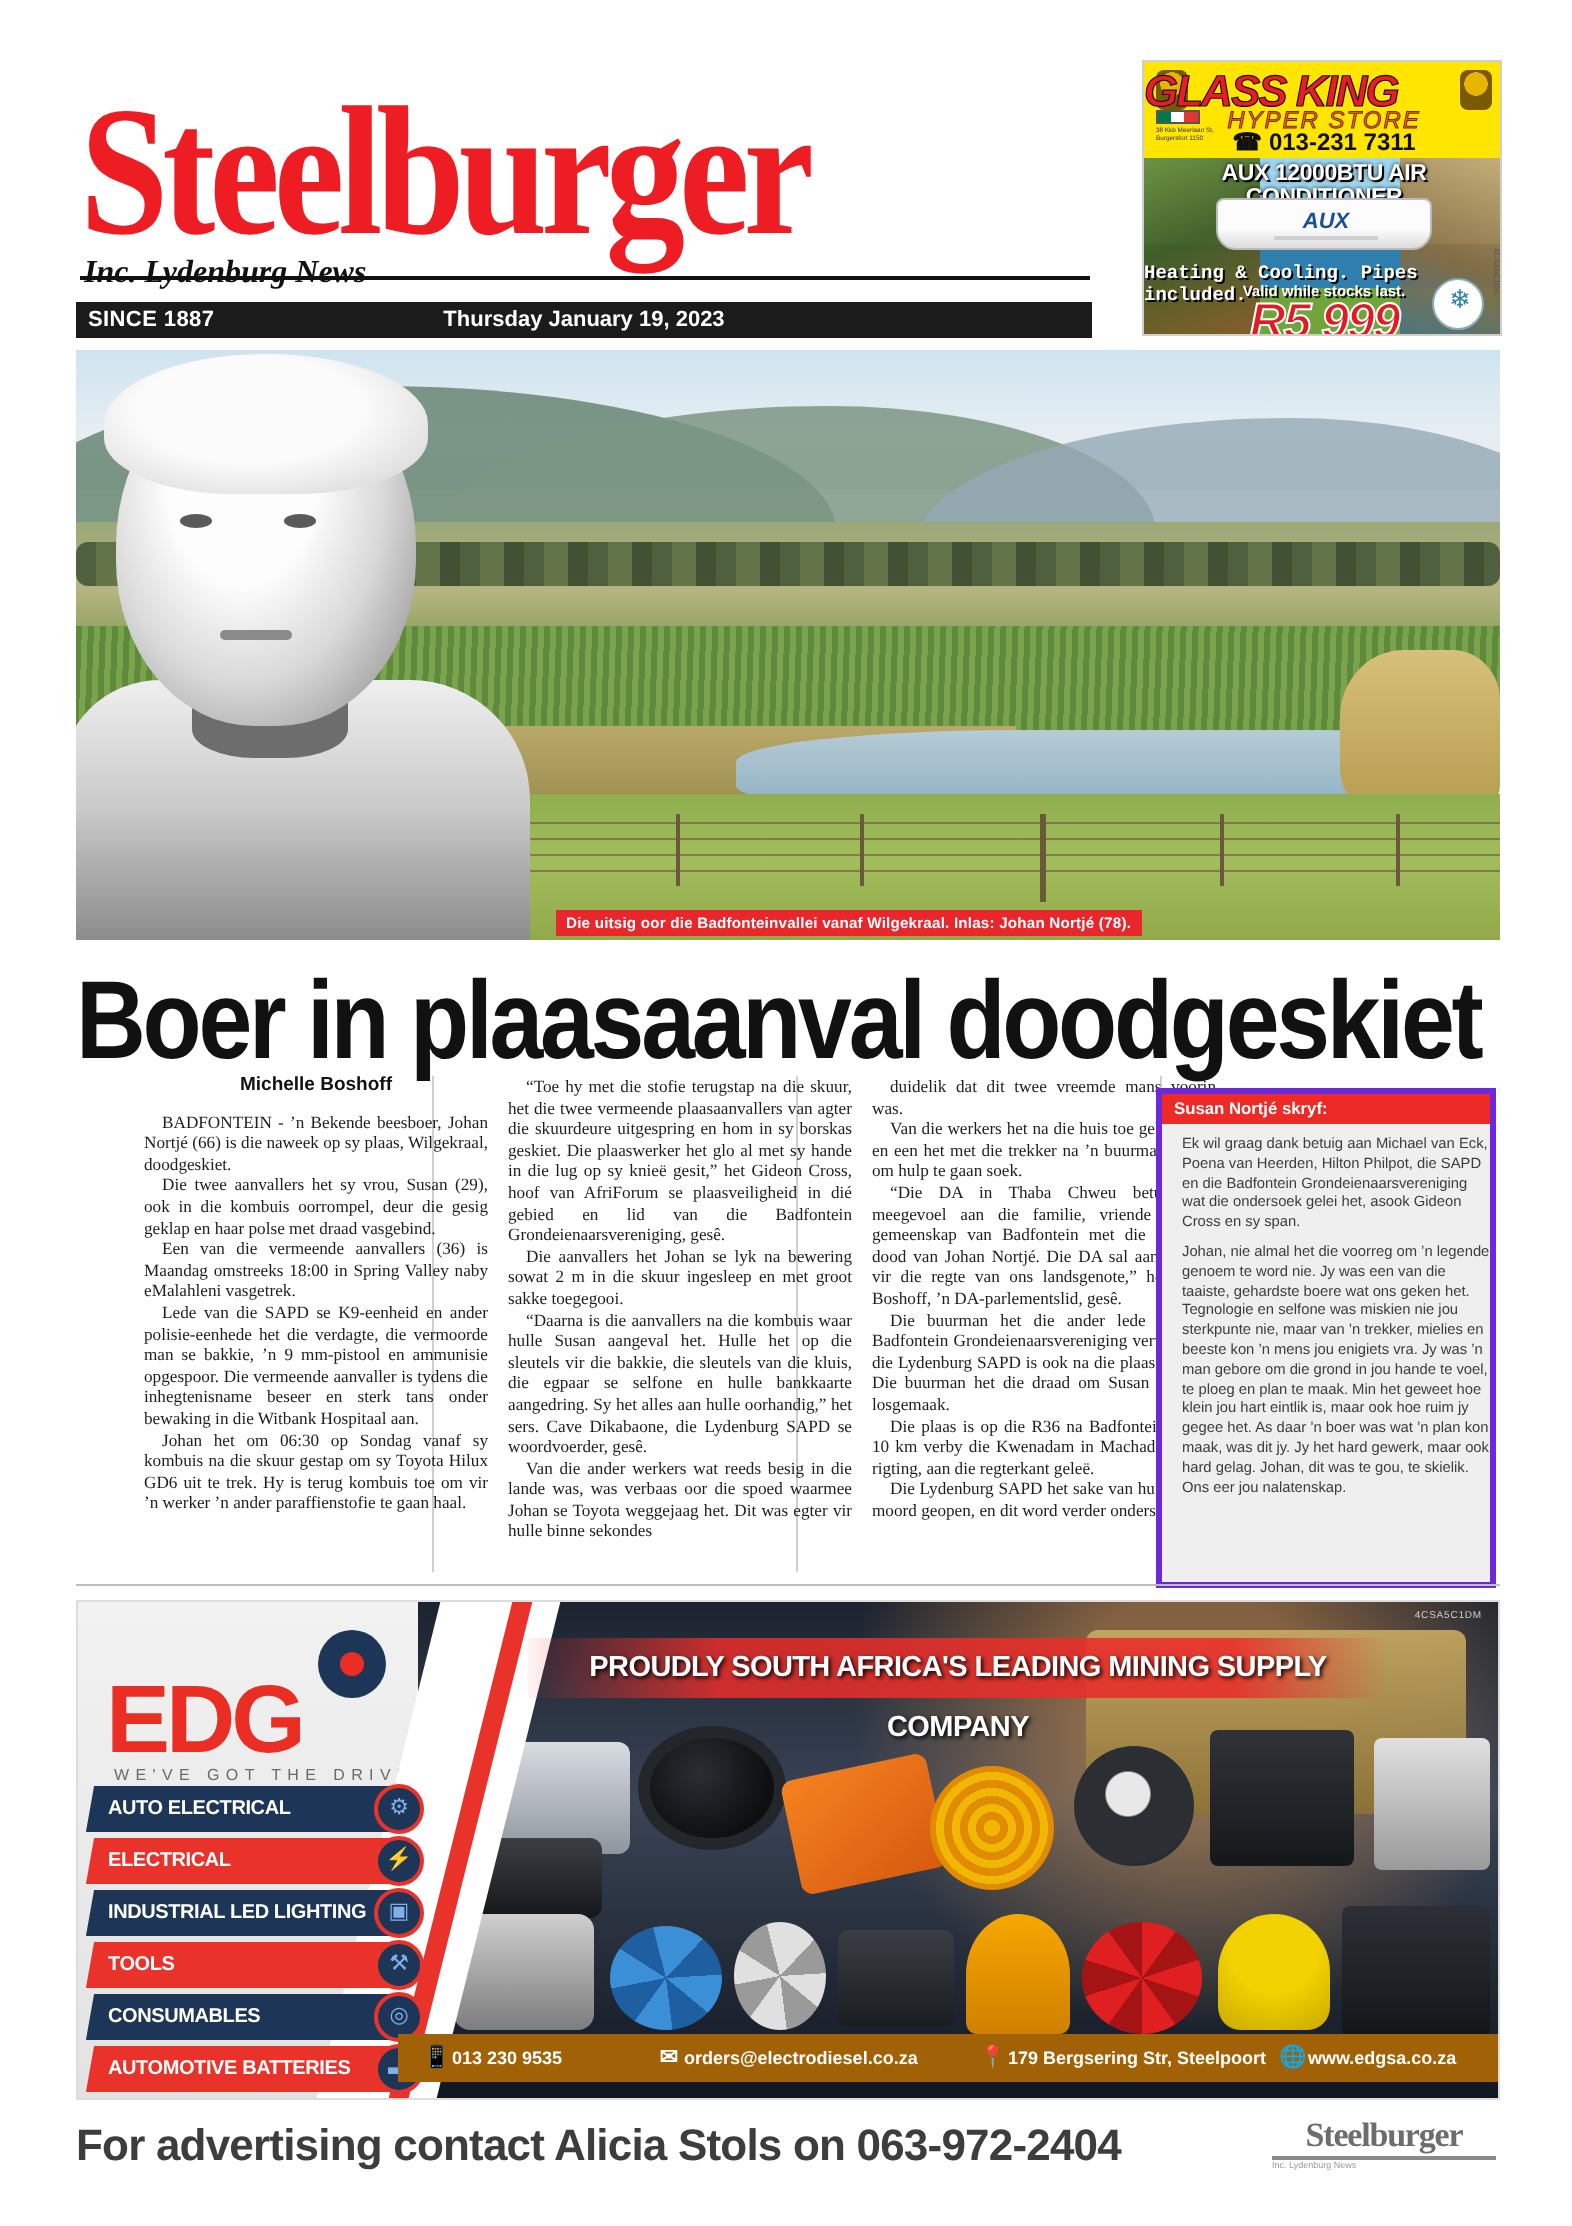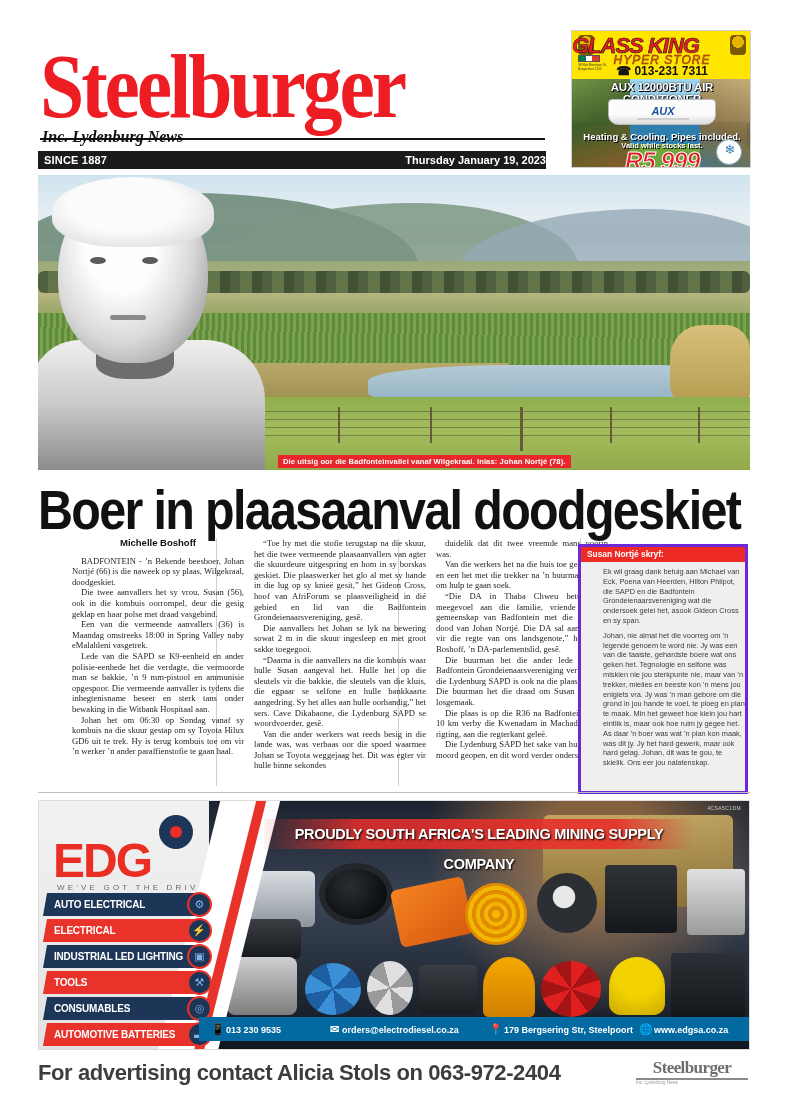--- a/index.html
+++ b/index.html
@@ -27,21 +27,21 @@
     font-size:16px; color:#111;
   }
   .dateline-bar {
     position:absolute; left:38px; top:151px; width:508px; height:18px;
     background:#1b1b1b; color:#fff;
   }
   .dateline-since {
     position:absolute; left:6px; top:3px; font-size:11px; font-weight:700; letter-spacing:.2px;
   }
   .dateline-date {
-    position:absolute; left:0; top:3px; width:508px; text-align:right;
+    position:absolute; left:0; top:3px; width:508px; text-align:center;
     font-size:11px; font-weight:700;
   }
 
   
   .gk-ad { position:absolute; left:571px; top:30px; width:180px; height:138px;
            border:1px solid #cfcfcf; background:#fff; overflow:hidden; }
   .gk-top { position:absolute; left:0; top:0; width:180px; height:48px; background:#ffe500; }
   .gk-title { position:absolute; left:0; top:2px; width:180px; 
     font-family:"Liberation Sans", sans-serif; font-weight:700; font-style:italic;
     font-size:22px; letter-spacing:-1px; color:#ed1c24;
@@ -66,22 +66,22 @@
     background:linear-gradient(200deg,#c8a96b 0%,#8a6b3a 55%,#46708a 100%); opacity:.9;}
   .gk-headline { position:absolute; left:0; top:2px; width:180px; text-align:center;
     color:#fff; font-weight:700; font-size:11.5px; letter-spacing:-0.2px;
     text-shadow:0 0 2px #000, 1px 1px 0 #000; }
   .gk-unit { position:absolute; left:36px; top:20px; width:108px; height:26px;
     background:linear-gradient(180deg,#fcfcfc 0 60%,#dcdcdc 100%);
     border-radius:4px 4px 10px 10px; border:1px solid #bbb; }
   .gk-unit-logo { position:absolute; left:0; top:5px; width:108px; text-align:center;
     font-weight:700; font-size:11px; color:#1a4f9c; font-style:italic; }
   .gk-unit-bar { position:absolute; left:28px; bottom:4px; width:52px; height:2px; background:#cfcfcf;}
-  .gk-line1 { position:absolute; left:0; top:52px; width:180px; text-align:center;
-    color:#fff; font-weight:700; font-size:9.5px; text-shadow:1px 1px 0 #000; }
+  .gk-line1 { position:absolute; left:0; top:52px; width:180px; text-align:left;
+    color:#fff; font-weight:700; font-size:9.5px; text-shadow:1px 1px 0 #000;font-family:Liberation Mono, monospace; }
   .gk-line2 { position:absolute; left:0; top:62px; width:180px; text-align:center;
     color:#fff; font-weight:700; font-size:7.5px; text-shadow:1px 1px 0 #000; }
   .gk-price { position:absolute; left:0; top:68px; width:180px; text-align:center;
     color:#e01b22; font-weight:700; font-size:25px; font-style:italic; letter-spacing:-1px;
     -webkit-text-stroke:1px #fff; }
   .gk-badge { position:absolute; right:10px; bottom:4px; width:26px; height:26px;
     border-radius:50%; background:#fff; border:1px solid #8ab; }
   .gk-badge:after { content:"❄"; position:absolute; left:0; top:2px; width:26px; text-align:center;
     font-size:13px; color:#2f7fae; }
   .gk-code { position:absolute; right:1px; bottom:22px; font-size:4px; color:#555;
@@ -158,21 +158,21 @@
 
   
   .sidebar { position:absolute; left:578px; top:544px; width:170px; height:250px;
     border:3px solid #6d28d9; background:#efefef; overflow:hidden; }
   .sidebar-head { position:absolute; left:0; top:0; width:170px; height:15px;
     background:#ee2a26; color:#fff; font-weight:700; font-size:8.4px; line-height:15px;
     padding-left:6px; }
   .sidebar-body { position:absolute; left:6px; top:20px; width:158px;
     font-family:"Liberation Sans", sans-serif; font-size:7.4px; line-height:9.8px;
     color:#3c3c3c; text-align:left; }
-  .sidebar-body p { margin:0 0 5px 16px; }
+  .sidebar-body p { margin:0 0 5px 4px; }
 
   .sep-rule { position:absolute; left:38px; width:712px; height:1px; background:#bdbdbd; }
 
   
   .edg { position:absolute; left:38px; top:800px; width:712px; height:250px;
     background:#111; overflow:hidden; border:1px solid #ddd; }
   .edg-bg-dark { position:absolute; left:0; top:0; width:712px; height:250px;
     background:linear-gradient(110deg,#121821 0%,#1d2735 35%,#2b3648 55%,#121821 100%); }
   .edg-photo-band { position:absolute; left:160px; top:0; width:552px; height:250px;
     background:
@@ -209,21 +209,21 @@
   .edg-cat.navy .bar { background:#1d3557; }
   .edg-cat.red  .bar { background:#e8322a; }
   .edg-cat .circ { position:absolute; left:142px; top:-1px; width:25px; height:25px;
     border-radius:50%; background:#1d3557; border:2px solid #e8322a; }
   .edg-cat.red .circ { background:#1d3557; border-color:#e8322a; }
   .edg-cat .circ i { position:absolute; left:0; top:0; width:21px; height:21px; line-height:21px;
     text-align:center; color:#7fb0e8; font-size:11px; font-style:normal; }
   .edg-products { position:absolute; left:180px; top:52px; width:532px; height:172px; }
   .pb { position:absolute; border-radius:6px; }
   .edg-footer { position:absolute; left:160px; bottom:8px; width:552px; height:24px;
-    background:#0369a1; }
+    background:#a16207; }
   .edg-f-item { position:absolute; top:0; height:24px; line-height:24px;
     color:#fff; font-weight:700; font-size:9px; white-space:nowrap; }
   .edg-f-ico { display:inline-block; width:15px; text-align:center; font-size:11px; }
   .edg-code { position:absolute; right:8px; top:4px; font-size:5px; color:#cfcfcf; letter-spacing:.4px;}
 
   
   .footer-text { position:absolute; left:38px; top:1060px;
     font-weight:700; font-size:22px; color:#3d3d3d; letter-spacing:-0.4px; }
   .footer-logo { position:absolute; left:634px; top:1058px; width:116px; height:30px; }
   .footer-logo .fl-name { position:absolute; left:0; top:0; width:116px; text-align:center;
@@ -314,21 +314,21 @@
   <div class="headline">Boer in plaasaanval doodgeskiet</div>
 
   <div class="article">
     <div class="col-rule" style="left:178px"></div>
     <div class="col-rule" style="left:360px"></div>
     <div class="col-rule" style="left:542px"></div>
 
     <div class="col c1">
       <div class="byline">Michelle Boshoff</div>
       <p>BADFONTEIN - ’n Bekende beesboer, Johan Nortjé (66) is die naweek op sy plaas, Wilgekraal, doodgeskiet.</p>
-      <p>Die twee aanvallers het sy vrou, Susan (56), ook in die kombuis oorrompel, deur die gesig geklap en haar polse met draad vasgebind.</p>
+      <p>Die twee aanvallers het sy vrou, Susan (29), ook in die kombuis oorrompel, deur die gesig geklap en haar polse met draad vasgebind.</p>
       <p>Een van die vermeende aanvallers (36) is Maandag omstreeks 18:00 in Spring Valley naby eMalahleni vasgetrek.</p>
       <p>Lede van die SAPD se K9-eenheid en ander polisie-eenhede het die verdagte, die vermoorde man se bakkie, ’n 9 mm-pistool en ammunisie opgespoor. Die vermeende aanvaller is tydens die inhegtenisname beseer en sterk tans onder bewaking in die Witbank Hospitaal aan.</p>
       <p>Johan het om 06:30 op Sondag vanaf sy kombuis na die skuur gestap om sy Toyota Hilux GD6 uit te trek. Hy is terug kombuis toe om vir ’n werker ’n ander paraffienstofie te gaan haal.</p>
     </div>
 
     <div class="col c2">
       <p>“Toe hy met die stofie terugstap na die skuur, het die twee vermeende plaasaanvallers van agter die skuurdeure uitgespring en hom in sy borskas geskiet. Die plaaswerker het glo al met sy hande in die lug op sy knieë gesit,” het Gideon Cross, hoof van AfriForum se plaasveiligheid in dié gebied en lid van die Badfontein Grondeienaarsvereniging, gesê.</p>
       <p>Die aanvallers het Johan se lyk na bewering sowat 2 m in die skuur ingesleep en met groot sakke toegegooi.</p>
       <p>“Daarna is die aanvallers na die kombuis waar hulle Susan aangeval het. Hulle het op die sleutels vir die bakkie, die sleutels van die kluis, die egpaar se selfone en hulle bankkaarte aangedring. Sy het alles aan hulle oorhandig,” het sers. Cave Dikabaone, die Lydenburg SAPD se woordvoerder, gesê.</p>
       <p>Van die ander werkers wat reeds besig in die lande was, was verbaas oor die spoed waarmee Johan se Toyota weggejaag het. Dit was egter vir hulle binne sekondes</p>

